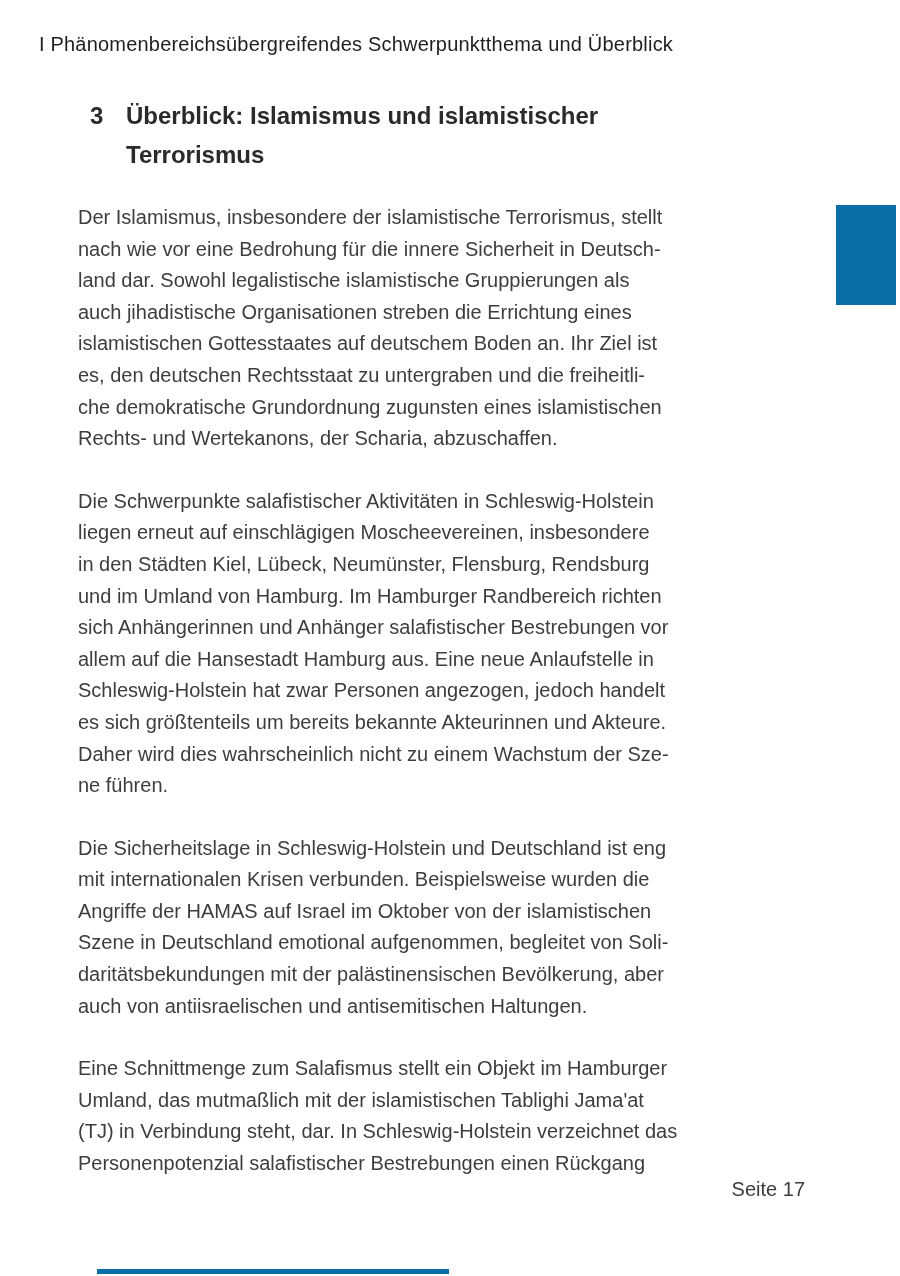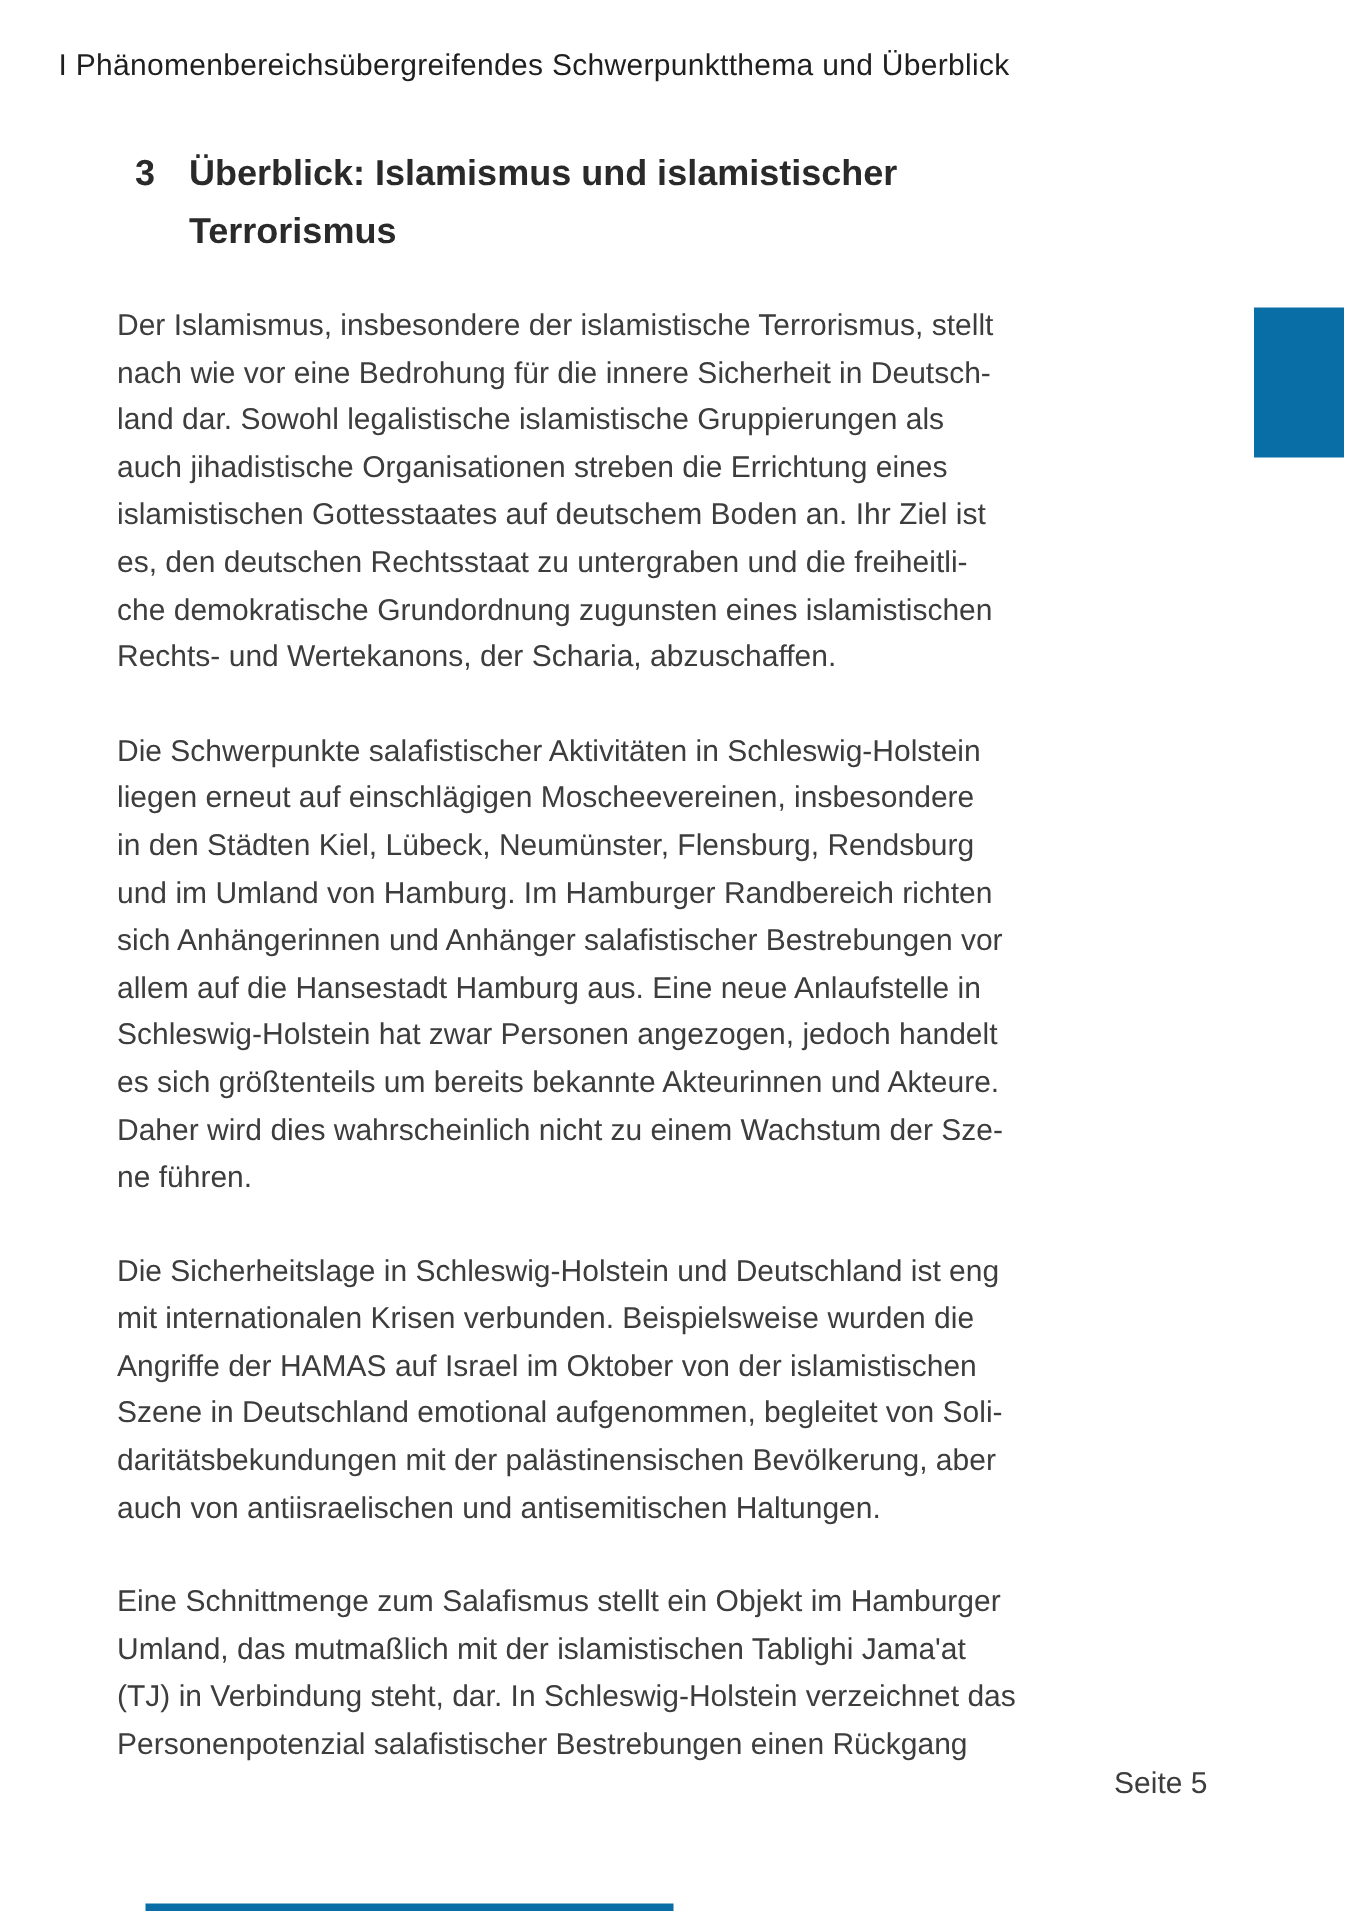--- a/index.html
+++ b/index.html
@@ -119,15 +119,15 @@
 daritätsbekundungen mit der palästinensischen Bevölkerung, aber
 auch von antiisraelischen und antisemitischen Haltungen.</p>
   <p>Eine Schnittmenge zum Salafismus stellt ein Objekt im Hamburger
 Umland, das mutmaßlich mit der islamistischen Tablighi Jama'at
 (TJ) in Verbindung steht, dar. In Schleswig-Holstein verzeichnet das
 Personenpotenzial salafistischer Bestrebungen einen Rückgang</p>
 </div>
 
 <div class="chapter-thumb-marker"></div>
 
-<div class="page-number-label">Seite 5</div>
+<div class="page-number-label">Seite 17</div>
 
 <div class="footer-rule"></div>
 
 </body></html>

